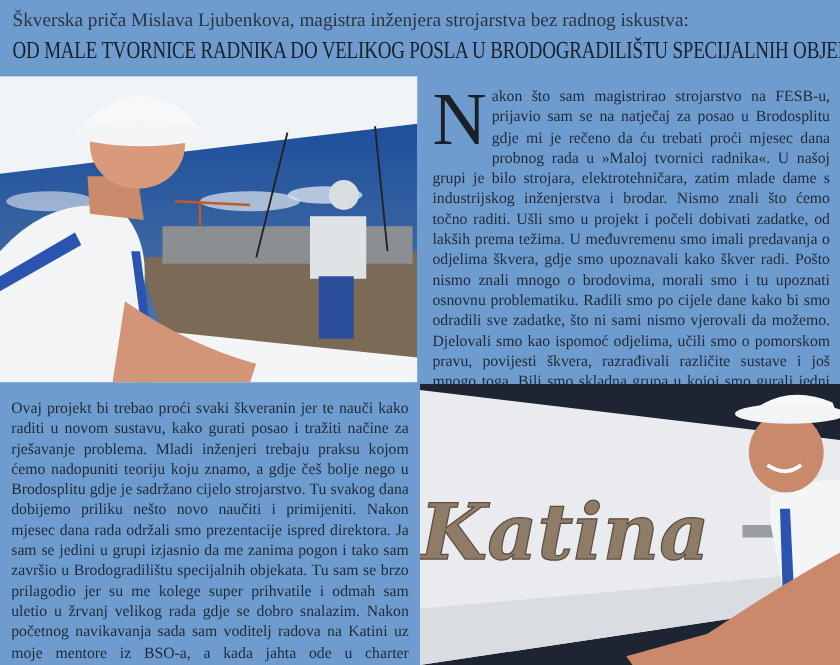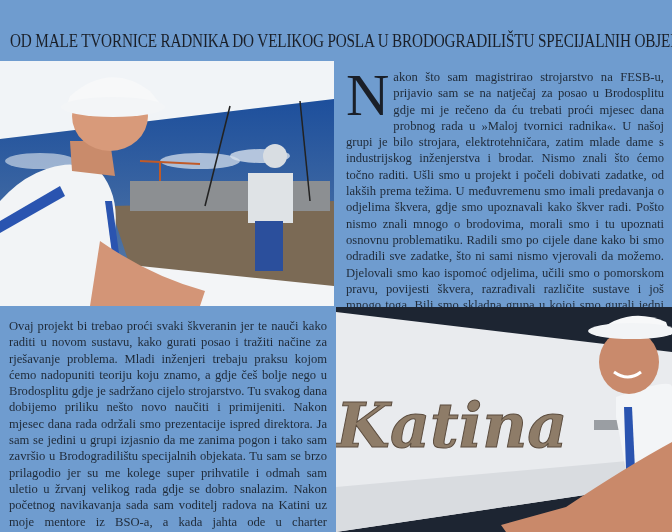--- a/index.html
+++ b/index.html
@@ -32,20 +32,21 @@
   .text2 { left:9px; top:318px; width:318px; }
   .dropcap {
     float:left; font-size:60px; line-height:48px; margin:2px 4px 0 0;
     font-family:"Liberation Serif", serif; color:#1a1f28;
   }
 </style>
 </head>
 <body>
 
 <div class="header">
+  <div class="subtitle">Škverska priča Mislava Ljubenkova, magistra inženjera strojarstva bez radnog iskustva:</div>
   <div class="title">OD MALE TVORNICE RADNIKA DO VELIKOG POSLA U BRODOGRADILIŠTU SPECIJALNIH OBJEKATA</div>
 </div>
 
 <div class="photo photo1">
   <svg width="334" height="245" viewBox="0 0 334 245">
     <defs>
       <linearGradient id="sky1" x1="0" y1="0" x2="0" y2="1">
         <stop offset="0" stop-color="#1d4f9c"></stop>
         <stop offset="1" stop-color="#5c7ea8"></stop>
       </linearGradient>

